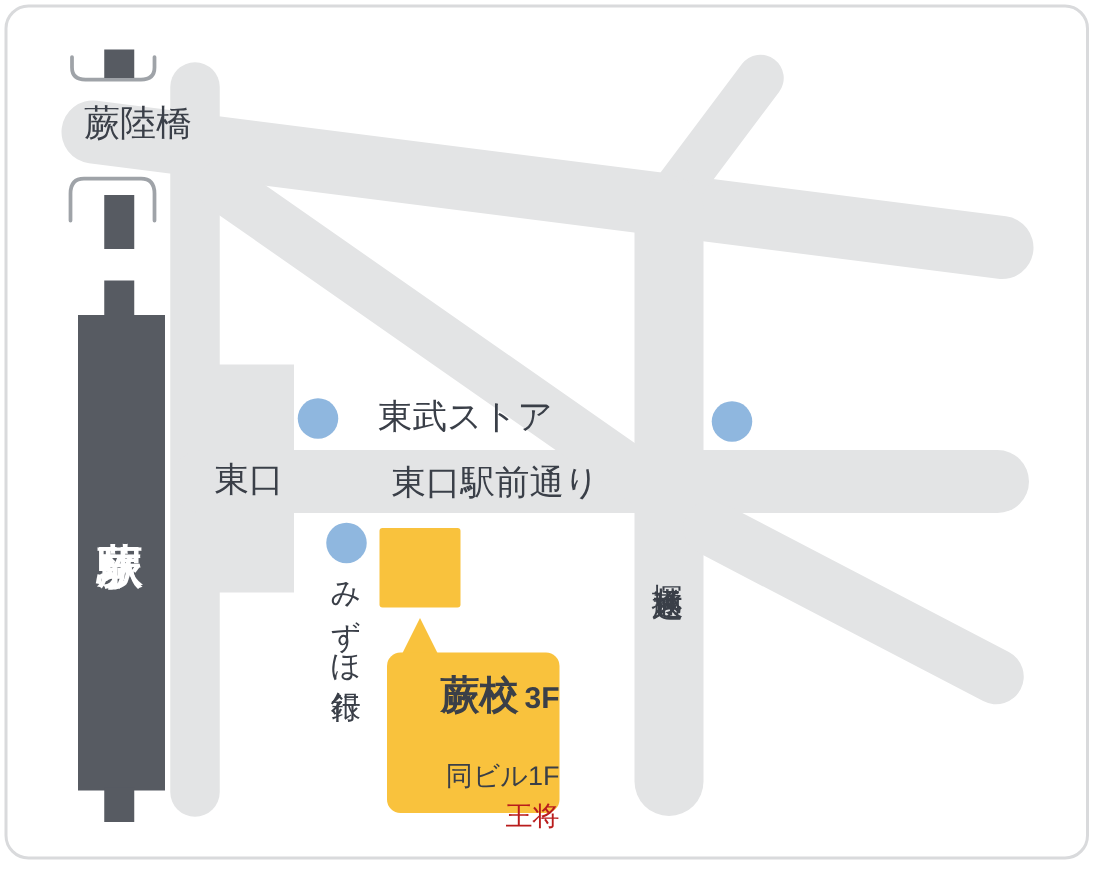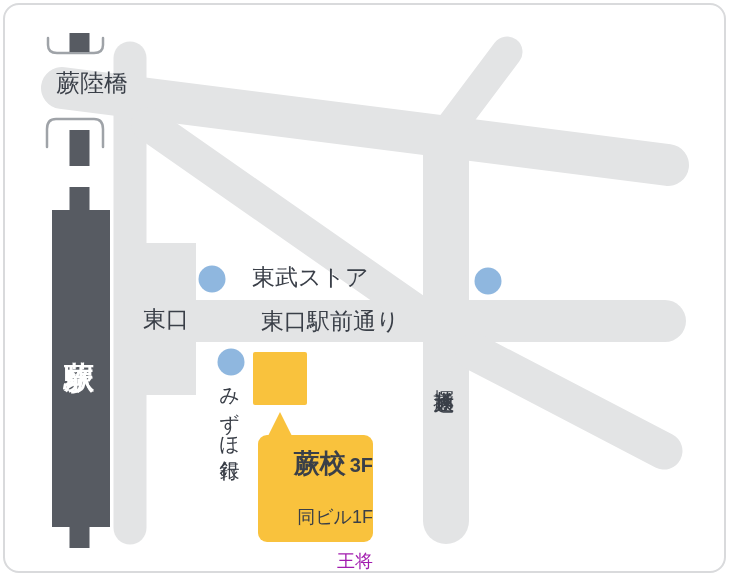--- a/index.html
+++ b/index.html
@@ -30,21 +30,21 @@
     background:#f9c23d;border-radius:9px;text-align:right;
   }
   #callout-pointer{
     position:absolute;left:268px;top:412px;width:0;height:0;
     border-left:12px solid transparent;border-right:12px solid transparent;
     border-bottom:24px solid #f9c23d;
   }
   .callout-line1{margin-top:11px;font-size:26px;font-weight:bold;color:#3a3f48;}
   .callout-line1 .floor{font-size:20px;margin-left:4px;}
   .callout-line2{margin-top:24px;font-size:18px;color:#3a3f48;}
-  .callout-line3{margin-top:20px;font-size:18px;color:#a21caf;}
+  .callout-line3{margin-top:3px;font-size:18px;color:#b91c1c;}
 </style>
 </head>
 <body>
 
 <div id="stage">
 
   <div id="frame"></div>
 
   <svg id="roads-svg" width="730" height="584" viewBox="0 0 730 584">
 

